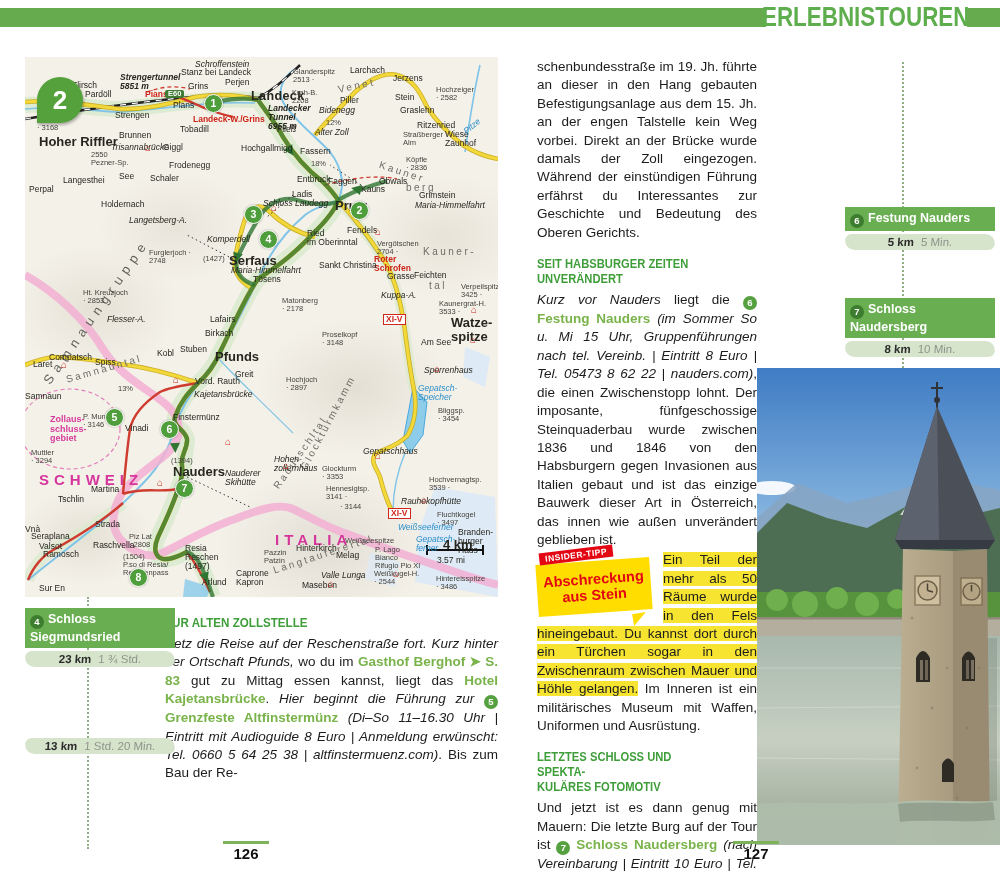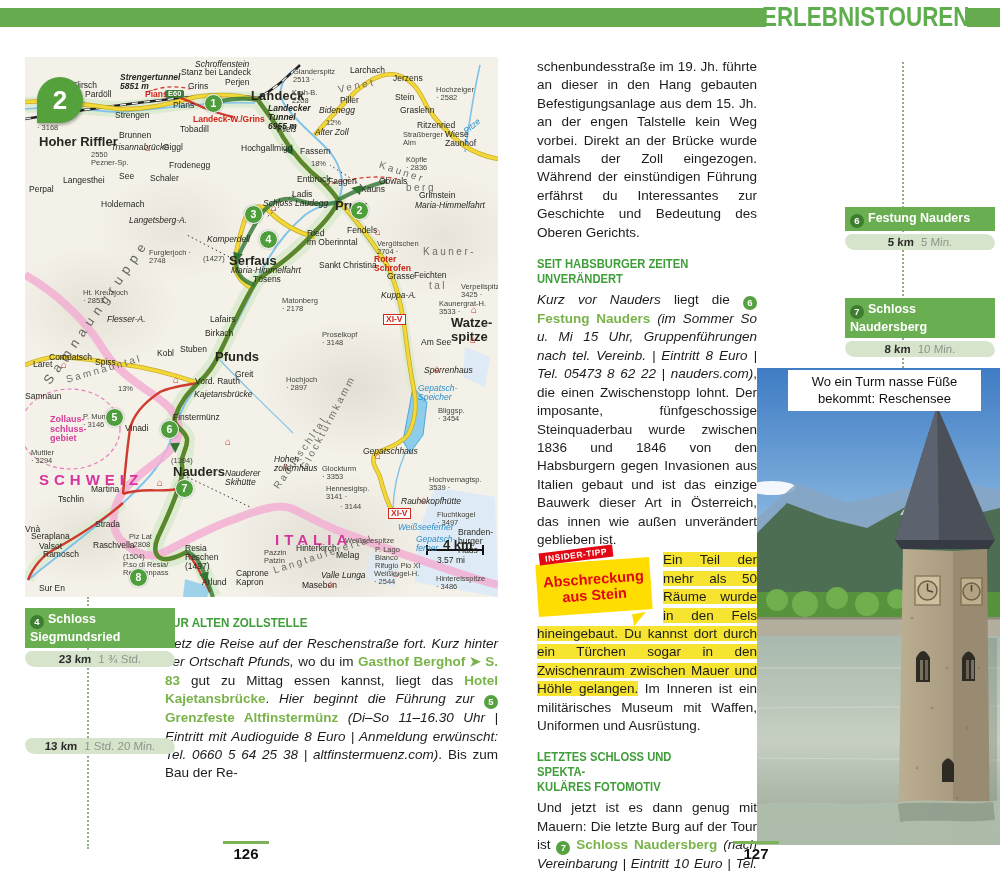--- a/index.html
+++ b/index.html
@@ -541,21 +541,19 @@
           <circle cx="160" cy="400" r="1.4"></circle>
           <circle cx="222" cy="300" r="1.4"></circle>
         <circle cx="200" cy="430" r="1.5"></circle>
           <circle cx="170" cy="440" r="1.3"></circle>
       </g>
 
       <path d="M0,477 L0,436 C40,432 90,438 140,434 C180,430 220,436 243,432 L243,477 Z" fill="#aebcab" opacity="0.96"></path>
       <path d="M141,436 C170,433 210,437 236,434 L238,452 C205,455 165,451 143,454 Z" fill="#75816f" opacity="0.45"></path>
     </svg>
   </div>
-  <div id="caption">Wo ein Turm nasse Füße
-bekommt: Reschensee</div>
 
   <div class="pline" style="left:223px;top:841px;"></div>
   <div class="pnum" style="left:206px;top:845px;">126</div>
   <div class="pline" style="left:733px;top:841px;"></div>
   <div class="pnum" style="left:716px;top:845px;">127</div>
 
 </div>
 
 </body></html>

